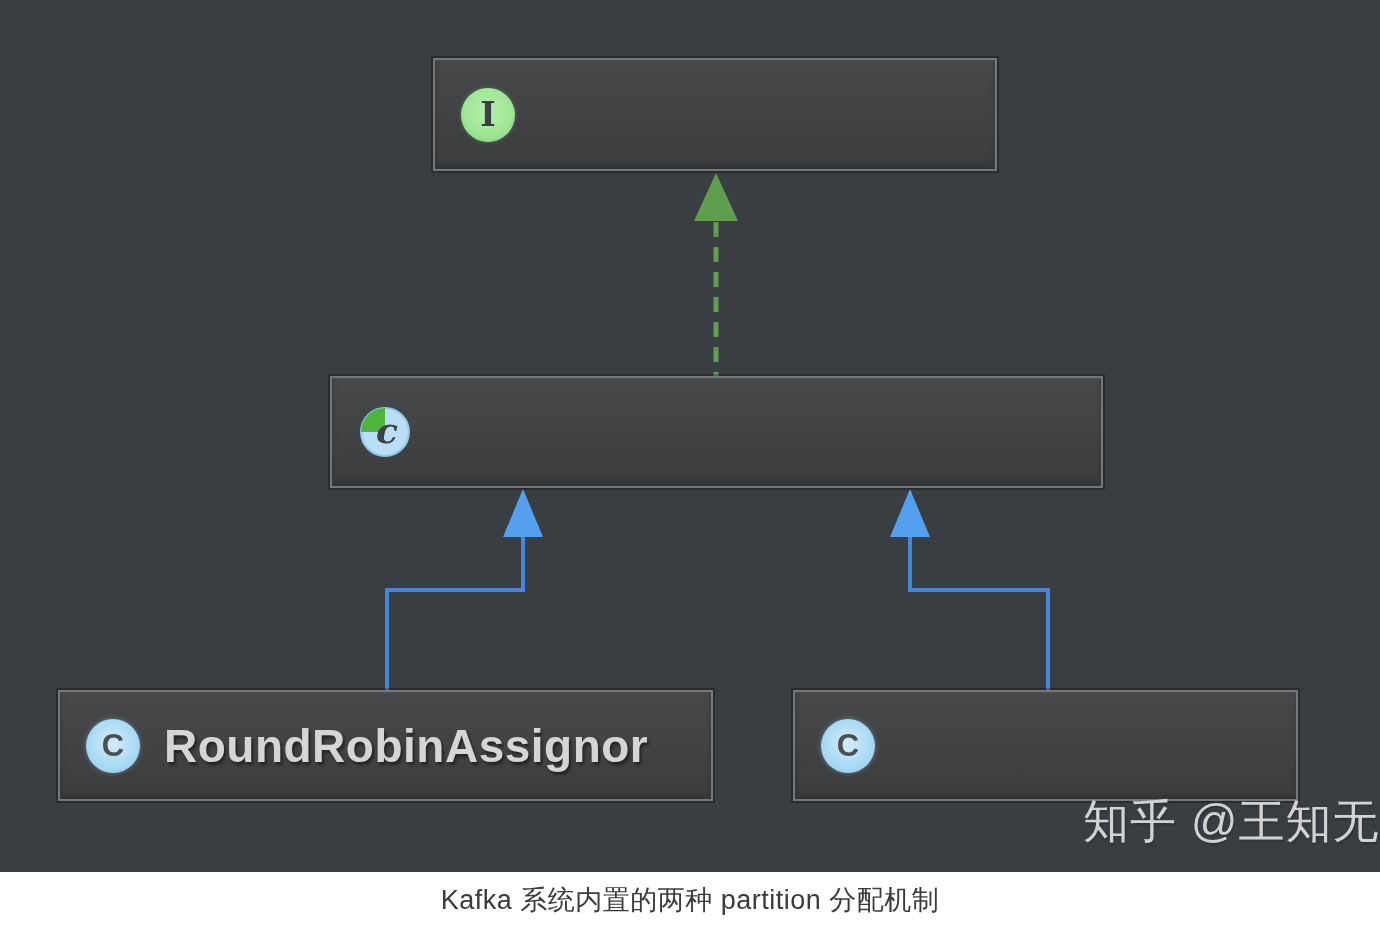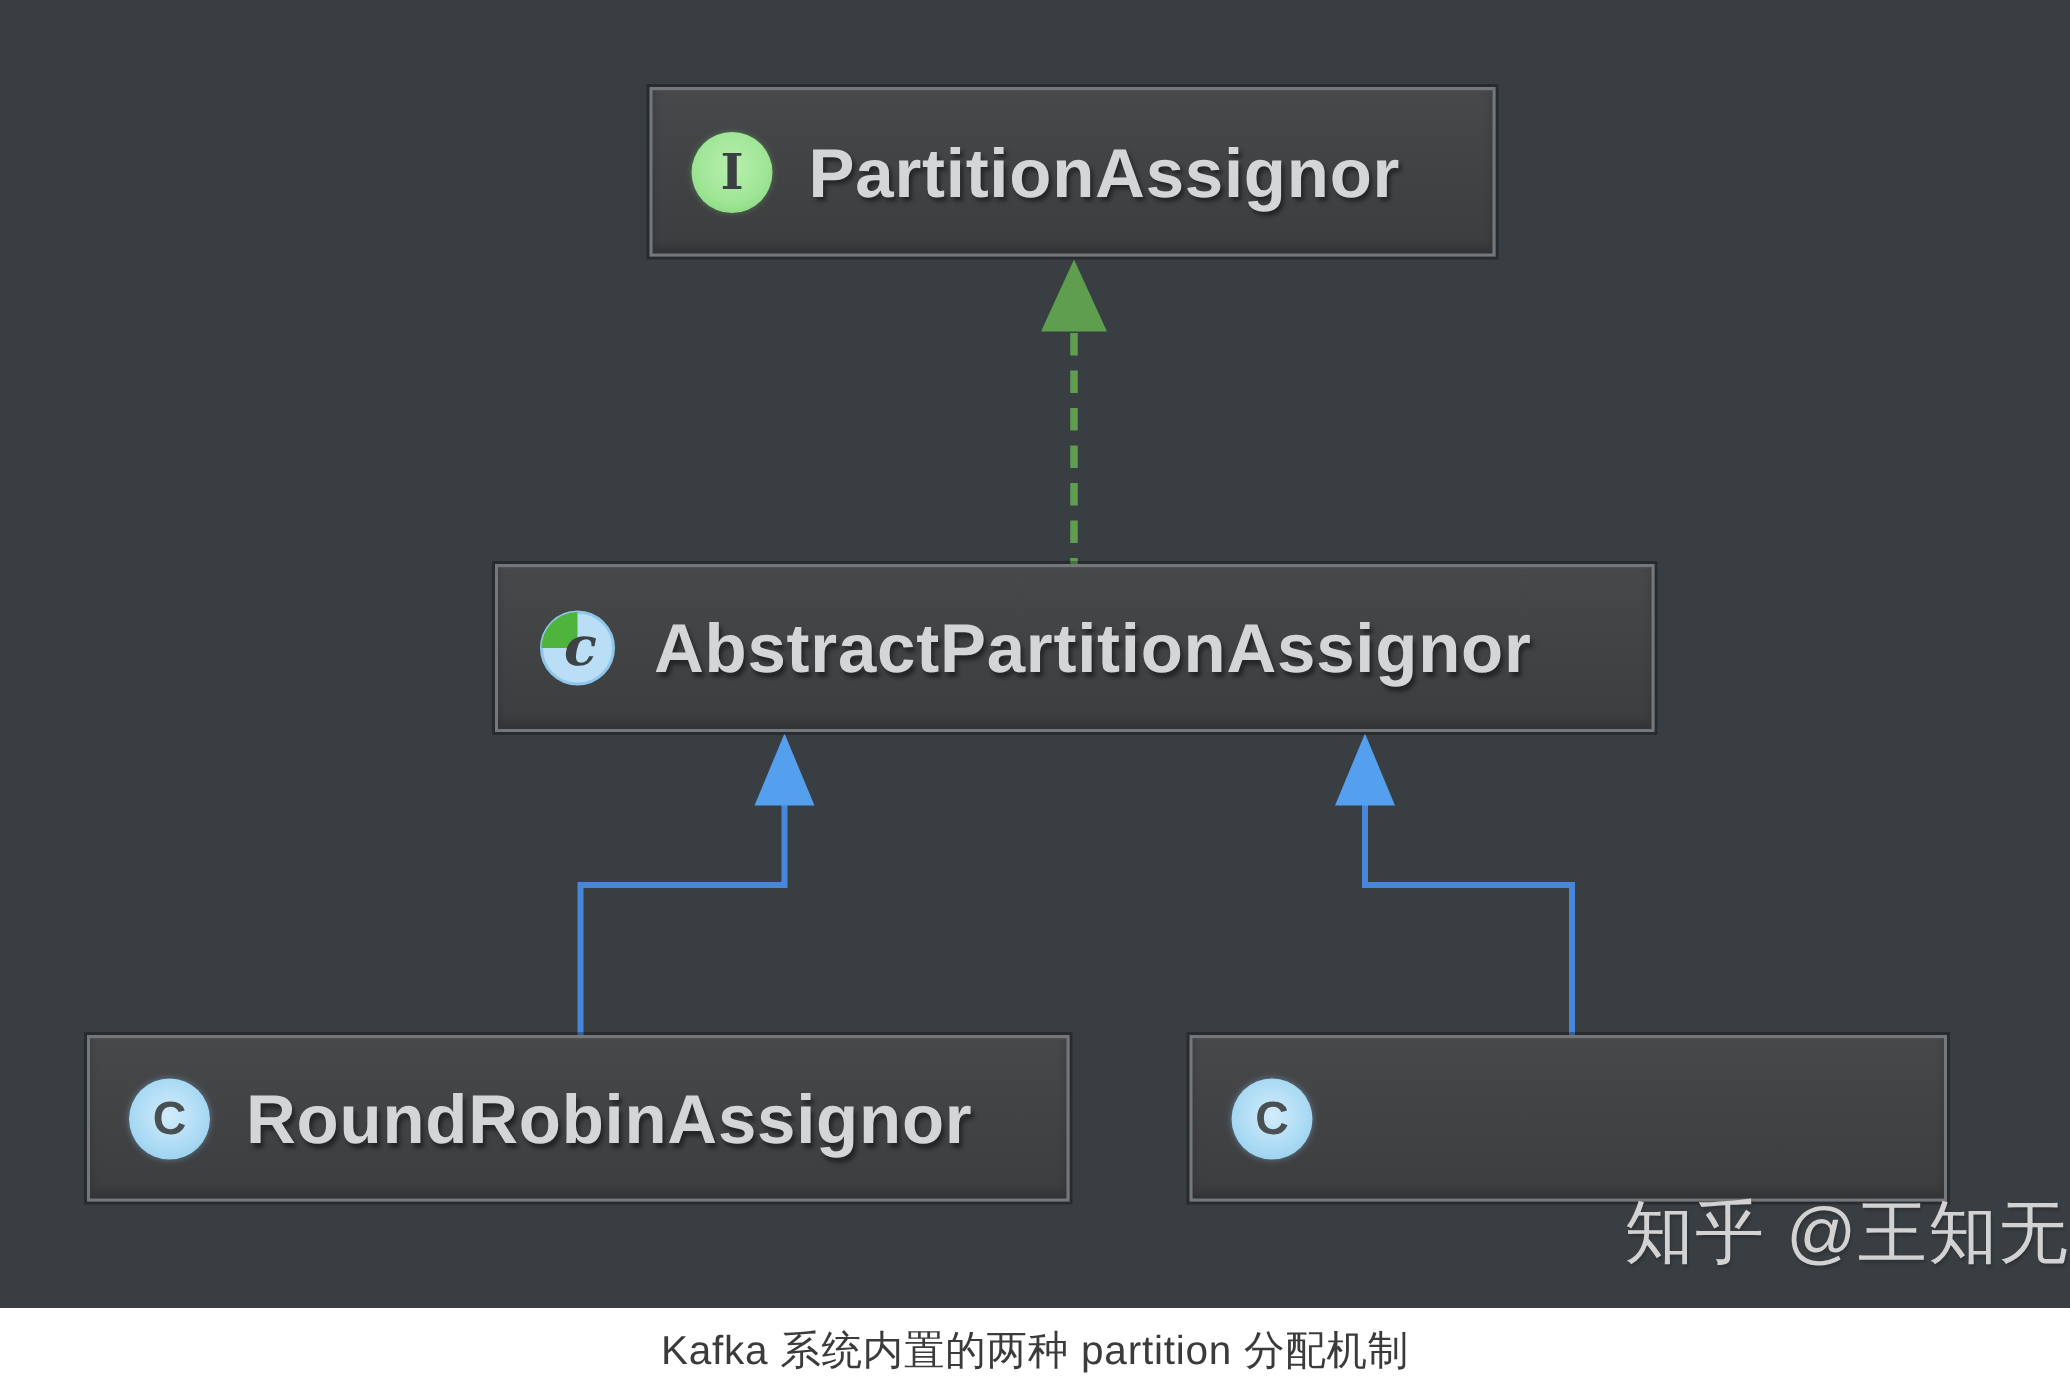--- a/index.html
+++ b/index.html
@@ -92,33 +92,31 @@
       <g>
         <polyline points="1048,691 1048,590 910,590 910,536" fill="none" stroke="#4687dc" stroke-width="4"></polyline>
         <polygon points="910,489 890,537 930,537" fill="#55a0ee"></polygon>
       </g>
     </svg>
 
     <div class="node node-top">
       <span class="badge badge-interface">
         <span>I</span>
       </span>
-      <span class="node-label">PartitionAssignor</span>
     </div>
 
     <div class="node node-mid">
       <span class="badge badge-abstract">
         <svg width="54" height="54" viewBox="0 0 54 54">
           <circle cx="27" cy="27" r="24" fill="#b9def5"></circle>
           <circle cx="27" cy="27" r="24" fill="none" stroke="#8ec7ea" stroke-width="2"></circle>
           <path d="M27 27 L27 3 A24 24 0 0 0 3 27 Z" fill="#4fb43b"></path>
           <text x="29" y="38" font-size="36" font-style="italic" font-weight="bold" font-family="DejaVu Serif, serif" fill="#3e4245" text-anchor="middle">c</text>
         </svg>
       </span>
-      <span class="node-label">AbstractPartitionAssignor</span>
     </div>
 
     <div class="node node-bl">
       <span class="badge badge-class">
         <span>C</span>
       </span>
       <span class="node-label">RoundRobinAssignor</span>
     </div>
 
     <div class="node node-br">

